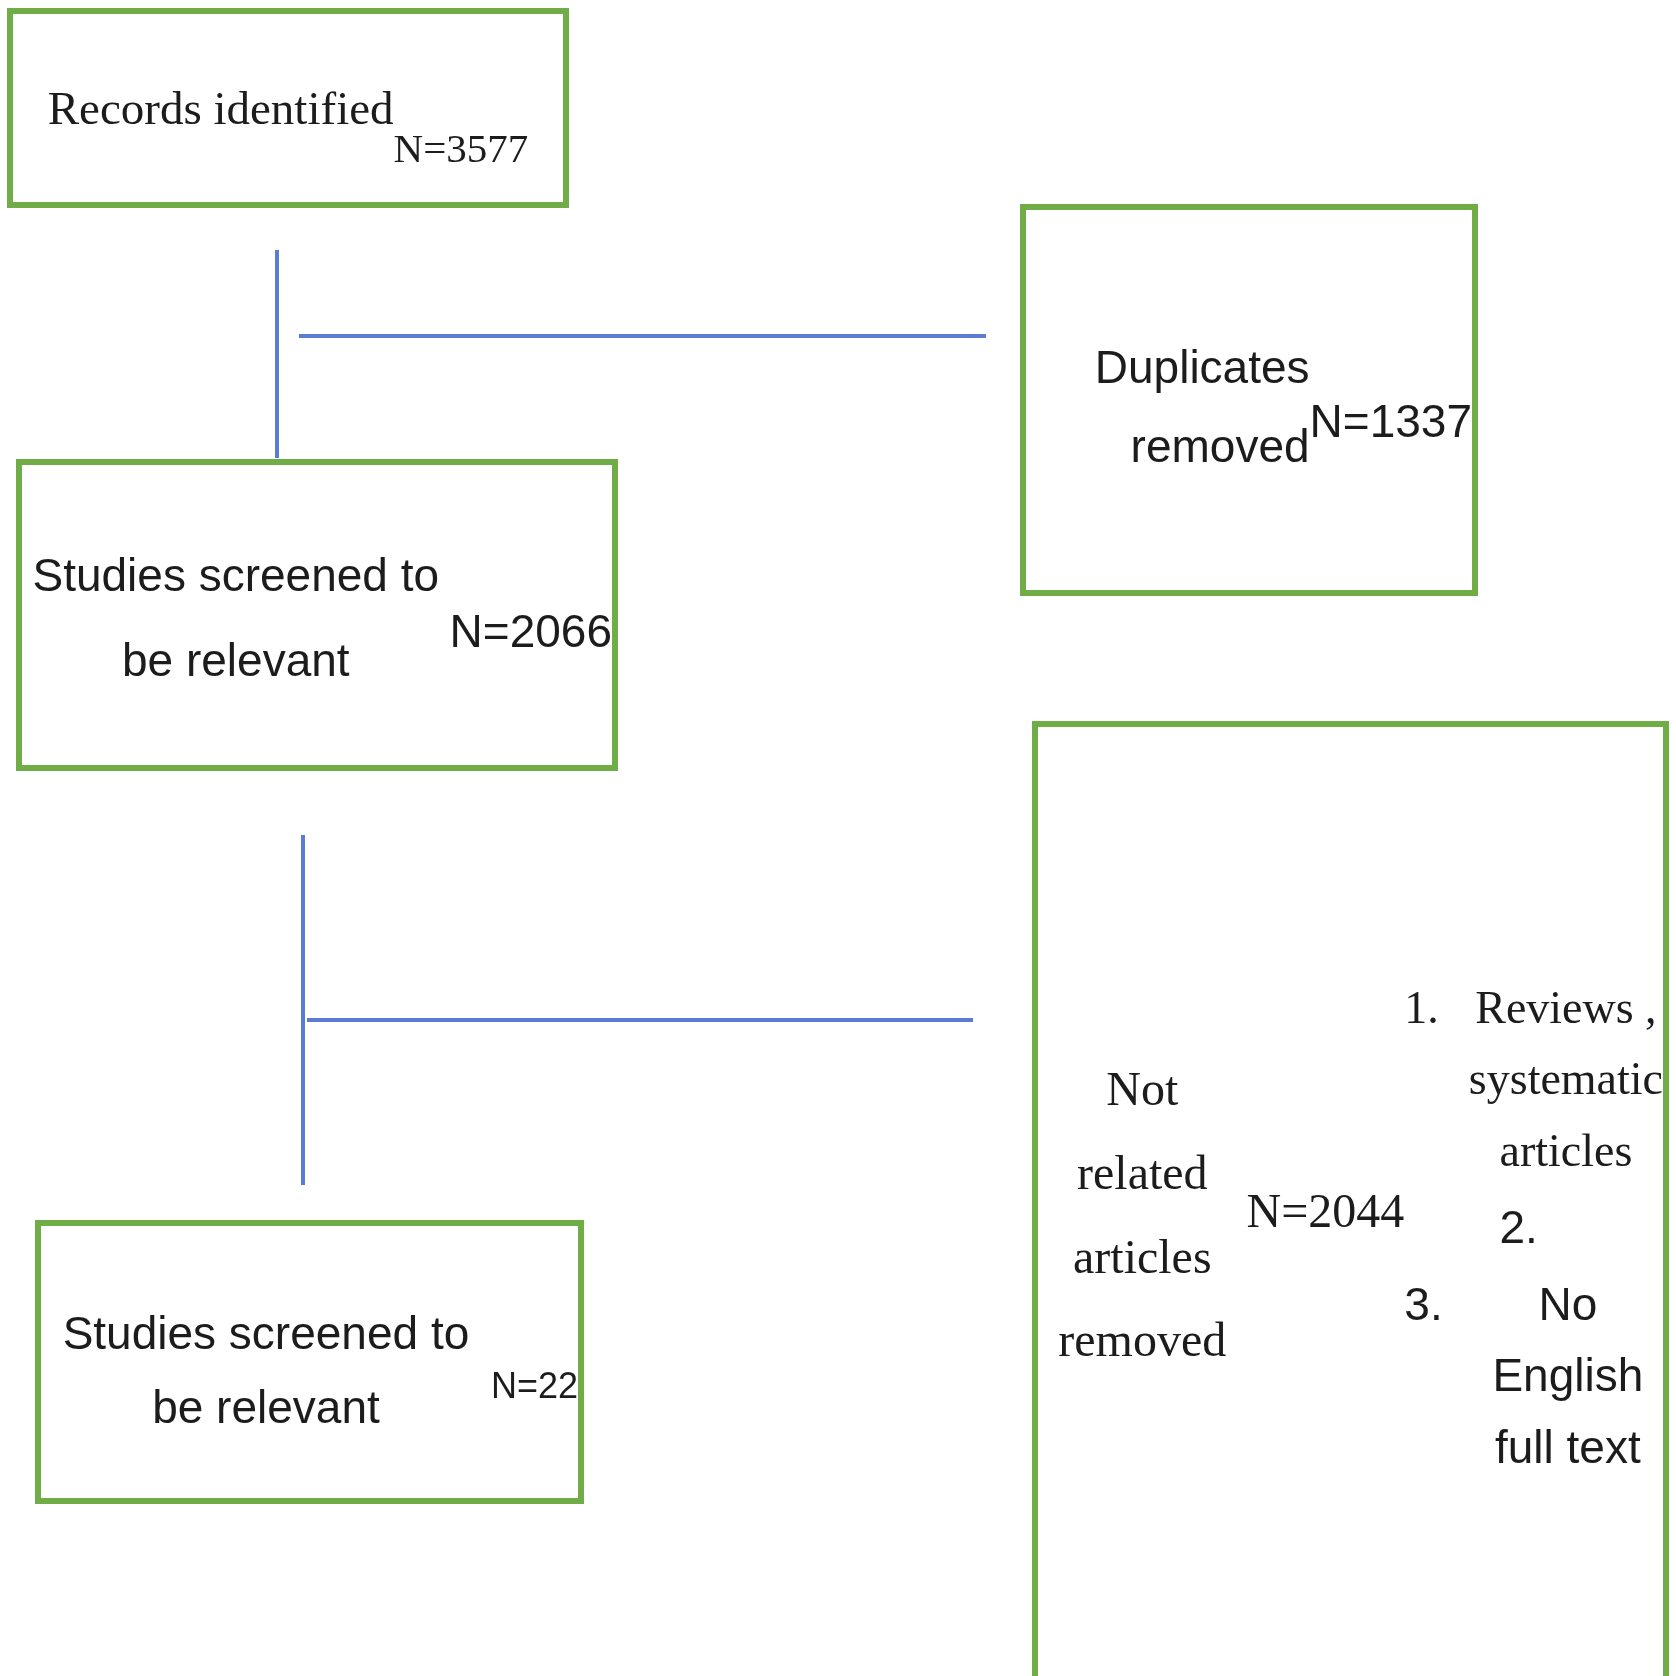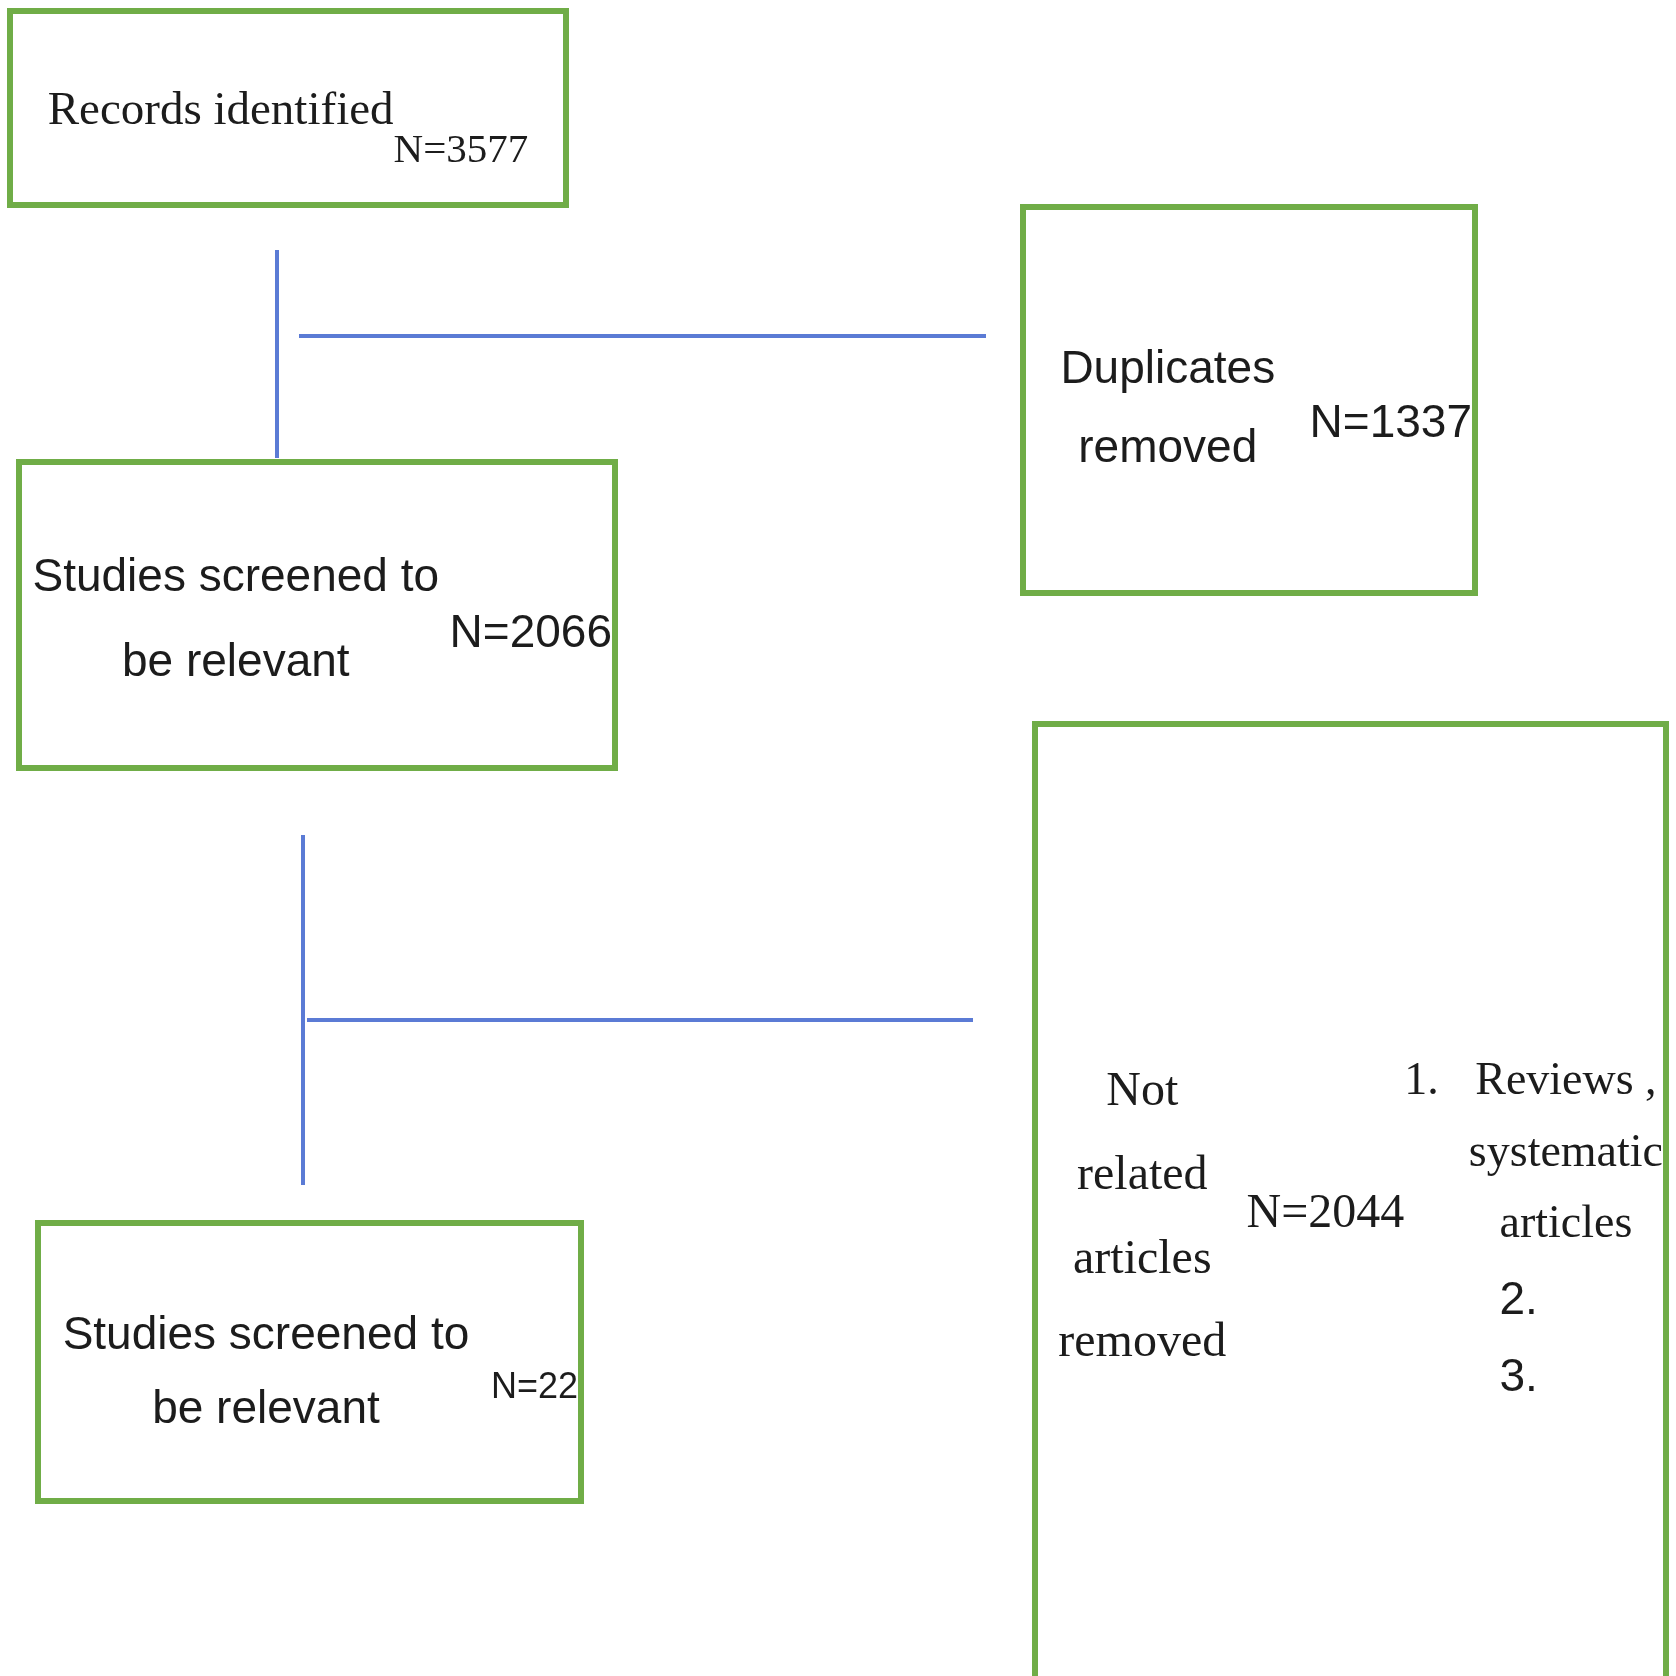--- a/index.html
+++ b/index.html
@@ -30,21 +30,21 @@
   .box .title{display:block;}
   .box .nval{display:block;}
 
   
   #box-records{left:7px;top:8px;width:562px;height:200px;justify-content:center;}
   #box-records .title{font-size:47px;line-height:1.2;}
   #box-records .nval{font-size:41px;margin-top:79px;}
 
   
   #box-duplicates{left:1020px;top:204px;width:458px;height:392px;}
-  #box-duplicates .title{font-size:46px;line-height:1.72;max-width:300px;padding-top:14px;}
+  #box-duplicates .title{font-size:46px;line-height:1.72;max-width:300px;padding-top:14px;text-align:right;}
   #box-duplicates .nval{font-size:46px;margin-top:42px;}
 
   
   #box-screened1{left:16px;top:459px;width:602px;height:312px;}
   #box-screened1 .title{font-size:46px;line-height:1.84;max-width:560px;padding-top:6px;}
   #box-screened1 .nval{font-size:46px;margin-top:32px;}
 
   
   #box-notrelated{left:1032px;top:721px;width:637px;height:979px;align-items:center;}
   #box-notrelated .title{font-size:48px;line-height:1.74;max-width:520px;padding-top:8px;}
@@ -98,20 +98,21 @@
     <div class="excl-list">
       <div class="excl-item">
         <span class="marker">1.</span>
         <span class="txt">Reviews , systematic articles</span>
       </div>
       <div class="excl-item">
         <span class="marker">2.</span>
       </div>
       <div class="excl-item">
         <span class="marker">3.</span>
+        <span class="txt">No English full text</span>
       </div>
     </div>
   </div>
 
   <div class="box sans" id="box-screened2">
     <span class="title">Studies screened to be relevant</span>
     <span class="nval">N=22</span>
   </div>
 
   <div class="conn" id="conn-v1"></div>

